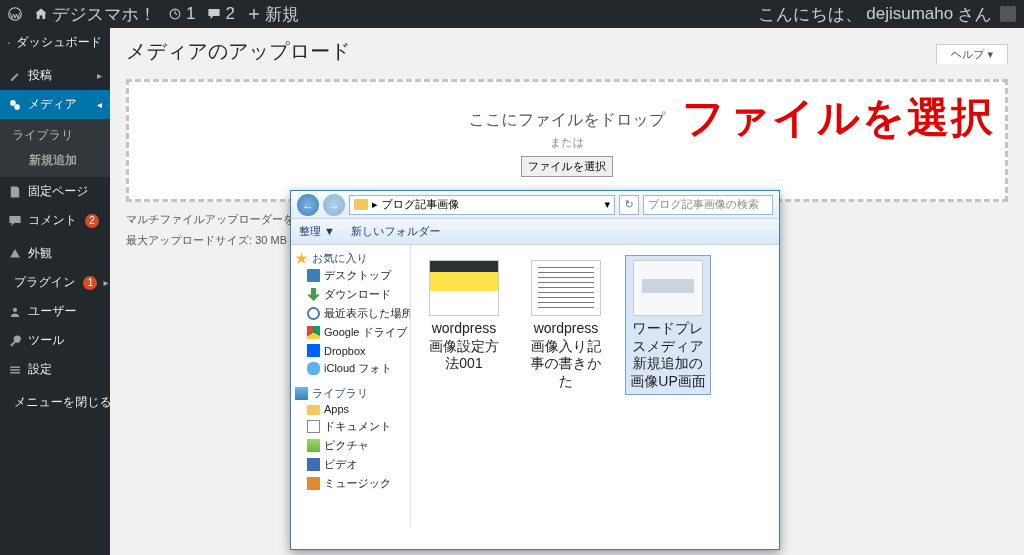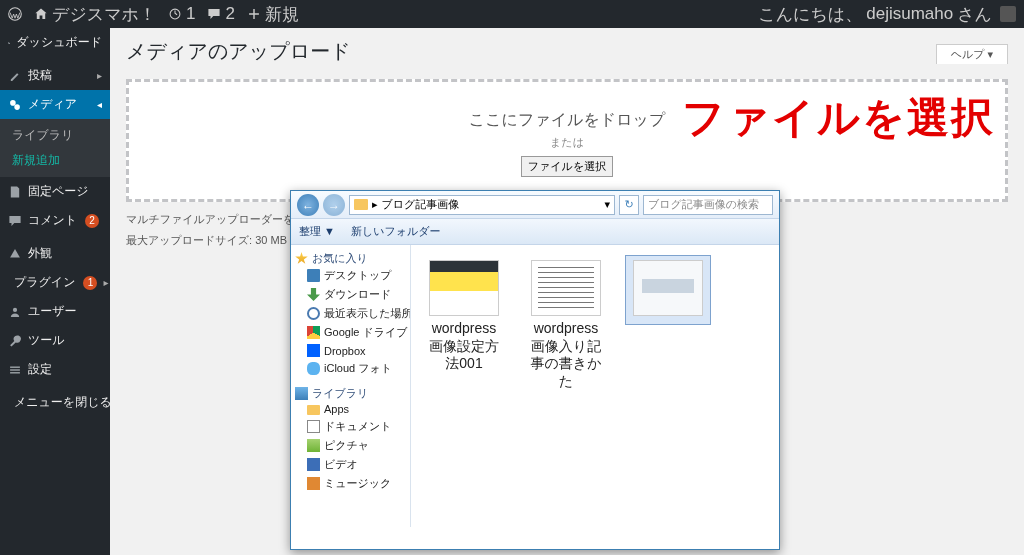--- a/index.html
+++ b/index.html
@@ -11,21 +11,21 @@
 .wp-adminbar .item { display: flex; align-items: center; gap: 4px; cursor: pointer; }
 .wp-adminbar svg { width: 14px; height: 14px; fill: #ccc; }
 
 
 .wp-sidebar { position: absolute; top: 28px; left: 0; width: 110px; background: #23282d; height: calc(100% - 28px); color: #eee; font-size: 12px; }
 .wp-sidebar .menu-item { display: flex; align-items: center; gap: 6px; padding: 6px 8px; cursor: pointer; white-space: nowrap; }
 .wp-sidebar .menu-item.active { background: #0073aa; color: #fff; }
 .wp-sidebar .menu-item .arrow { margin-left: auto; font-size: 10px; color: #aaa; }
 .wp-sidebar .submenu { background: #32373c; padding: 4px 0; }
 .wp-sidebar .submenu-item { padding: 4px 8px 4px 12px; color: #bbb; cursor: pointer; }
-.wp-sidebar .submenu-item.current { color: #14b8a6; font-weight: normal; }
+.wp-sidebar .submenu-item.current { color: #a3a3a3; font-weight: bold; margin-left: 17px; }
 .wp-sidebar .badge { background: #d54e21; color: #fff; border-radius: 9px; font-size: 10px; min-width: 14px; height: 14px; display: inline-flex; align-items: center; justify-content: center; padding: 0 3px; margin-left: 2px; }
 .wp-sidebar svg { width: 14px; height: 14px; fill: #9ca2a7; }
 .wp-sidebar .menu-item.active svg { fill: #fff; }
 .wp-sidebar .sep { height: 4px; }
 
 
 .wp-main { position: absolute; top: 28px; left: 110px; right: 0; bottom: 0; background: #f1f1f1; padding: 0 16px; }
 .wp-main .help-tab { position: absolute; top: 16px; right: 16px; background: #fff; border: 1px solid #ccc; border-bottom: none; padding: 2px 14px; font-size: 11px; color: #555; cursor: pointer; }
 .wp-main h1 { font-size: 20px; font-weight: 400; color: #23282d; padding: 10px 0 14px 0; }
 .dropzone { border: 3px dashed #c3c4c7; background: #fff; text-align: center; padding: 28px 0 22px 0; margin-bottom: 10px; position: relative; }
@@ -310,16 +310,17 @@
       <div class="fd-file">
         <div class="fd-thumb t1"></div>
         <div class="name">wordpress画像設定方法001</div>
       </div>
       <div class="fd-file">
         <div class="fd-thumb t2"></div>
         <div class="name">wordpress画像入り記事の書きかた</div>
       </div>
       <div class="fd-file selected">
         <div class="fd-thumb t3"></div>
+        <div class="name">ワードプレスメディア新規追加の画像UP画面</div>
       </div>
     </div>
   </div>
 </div>
 
 </body></html>

